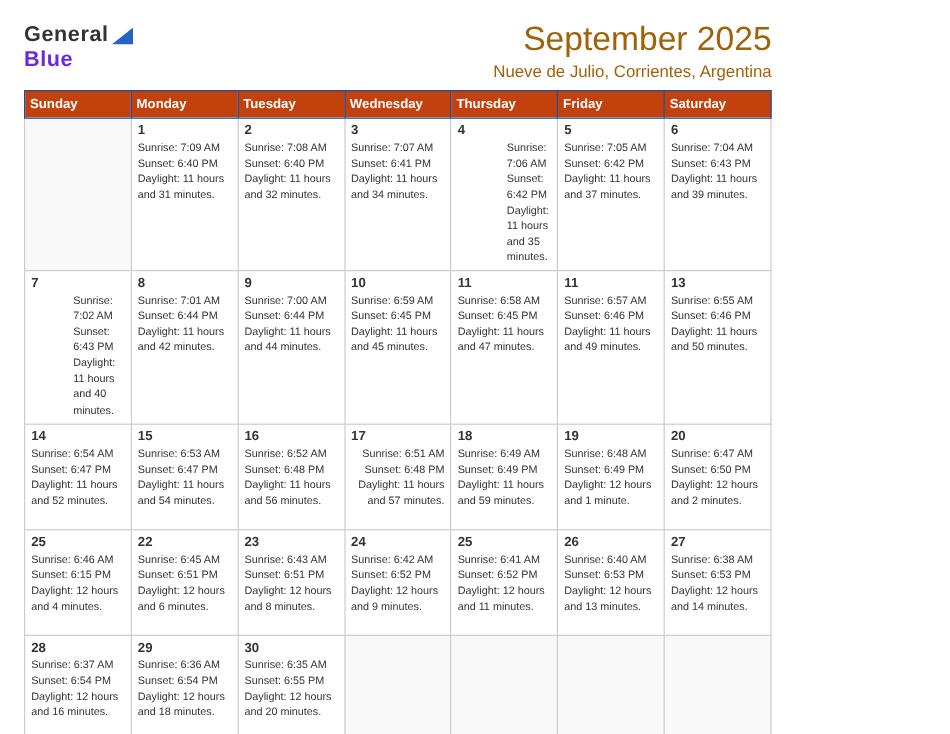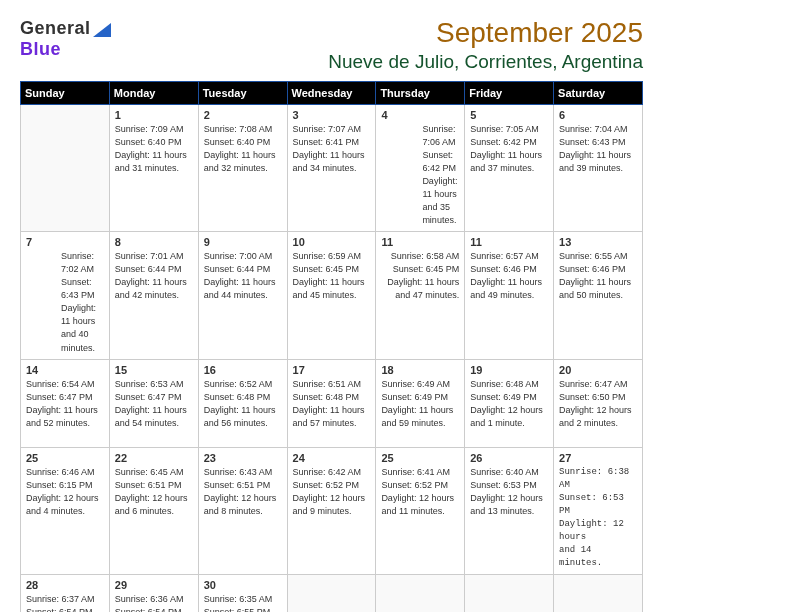--- a/index.html
+++ b/index.html
@@ -47,33 +47,33 @@
     .title-block {
       text-align: right;
     }
     .month-title {
       font-size: 28px;
       font-weight: normal;
       color: #a16207;
       line-height: 1.1;
     }
     .location-title {
-      font-size: 19px;
-      color: #14532d;
+      font-size: 14px;
+      color: #a16207;
       margin-top: 2px;
     }
     .calendar {
       border: 1px solid #ccc;
       border-collapse: collapse;
       width: 100%;
       flex: 1;
       table-layout: fixed;
     }
     .calendar th {
-      background-color: #000000;
+      background-color: #c2410c;
       color: #fff;
       font-size: 11px;
       font-weight: bold;
       padding: 5px 4px;
       text-align: left;
       border: 1px solid #1a4fa0;
     }
     .calendar td {
       vertical-align: top;
       padding: 4px 5px;
@@ -203,21 +203,21 @@
           </td>
           <td>
             <span class="day-number">10</span>
             <div class="day-info" style="white-space: pre-line;">Sunrise: 6:59 AM
 Sunset: 6:45 PM
 Daylight: 11 hours
 and 45 minutes.</div>
           </td>
           <td>
             <span class="day-number">11</span>
-            <div class="day-info" style="white-space: pre-line; text-align: right;">Sunrise: 6:58 AM
+            <div class="day-info" style="white-space: pre-line;">Sunrise: 6:58 AM
 Sunset: 6:45 PM
 Daylight: 11 hours
 and 47 minutes.</div>
           </td>
           <td>
             <span class="day-number">11</span>
             <div class="day-info" style="white-space: pre-line;">Sunrise: 6:57 AM
 Sunset: 6:46 PM
 Daylight: 11 hours
 and 49 minutes.</div>
@@ -247,21 +247,21 @@
           </td>
           <td>
             <span class="day-number">16</span>
             <div class="day-info" style="white-space: pre-line;">Sunrise: 6:52 AM
 Sunset: 6:48 PM
 Daylight: 11 hours
 and 56 minutes.</div>
           </td>
           <td>
             <span class="day-number">17</span>
-            <div class="day-info" style="white-space: pre-line;">Sunrise: 6:51 AM
+            <div class="day-info" style="white-space: pre-line; text-align: right;">Sunrise: 6:51 AM
 Sunset: 6:48 PM
 Daylight: 11 hours
 and 57 minutes.</div>
           </td>
           <td>
             <span class="day-number">18</span>
             <div class="day-info" style="white-space: pre-line;">Sunrise: 6:49 AM
 Sunset: 6:49 PM
 Daylight: 11 hours
 and 59 minutes.</div>
@@ -319,21 +319,21 @@
           </td>
           <td>
             <span class="day-number">26</span>
             <div class="day-info" style="white-space: pre-line;">Sunrise: 6:40 AM
 Sunset: 6:53 PM
 Daylight: 12 hours
 and 13 minutes.</div>
           </td>
           <td>
             <span class="day-number">27</span>
-            <div class="day-info" style="white-space: pre-line; font-family: Liberation Mono, monospace;">Sunrise: 6:38 AM
+            <div class="day-info" style="white-space: pre-line;">Sunrise: 6:38 AM
 Sunset: 6:53 PM
 Daylight: 12 hours
 and 14 minutes.</div>
           </td>
         </tr>
         <tr>
           <td>
             <span class="day-number">28</span>
             <div class="day-info" style="white-space: pre-line;">Sunrise: 6:37 AM
 Sunset: 6:54 PM

